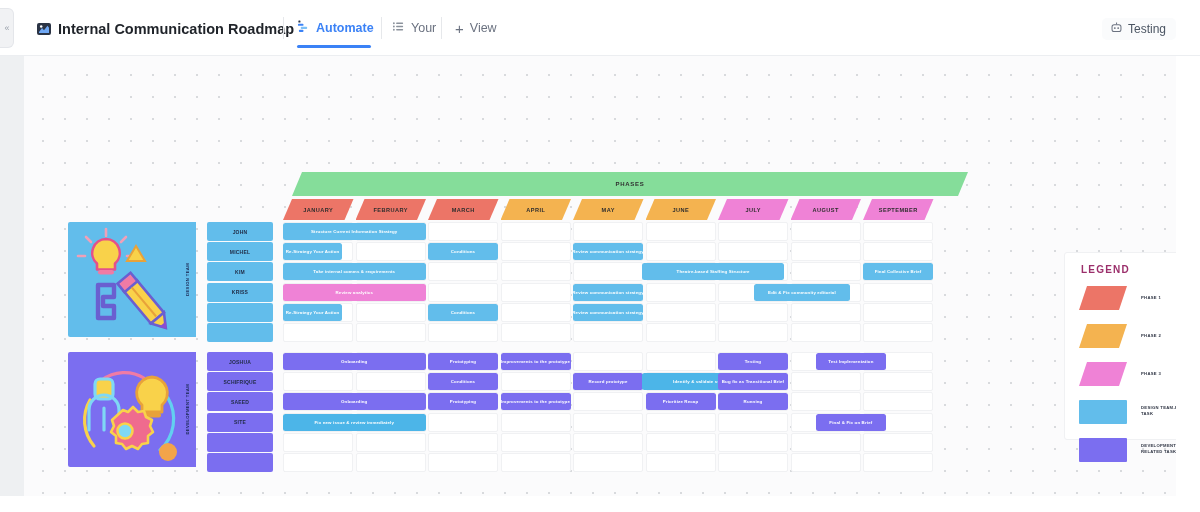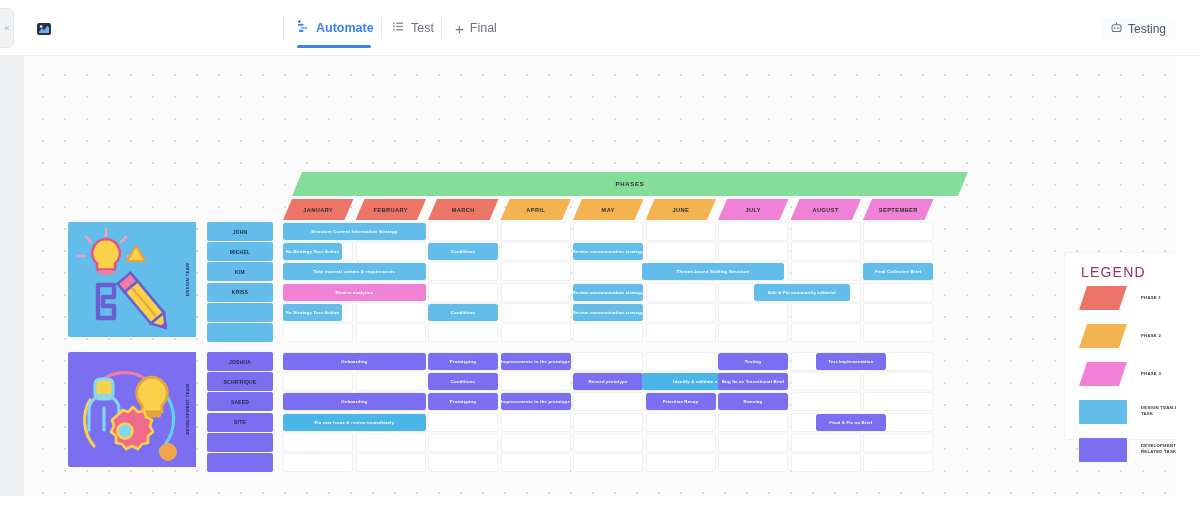--- a/index.html
+++ b/index.html
@@ -119,21 +119,21 @@
     white-space:nowrap; overflow:hidden; padding:0 3px;
   }
 
   
   .legend{
     position:absolute; left:1040px; top:196px; width:124px; height:188px;
     background:#ffffff; border:1px solid #f0f1f3; border-radius:3px;
   }
   .legend-title{
     position:absolute; left:16px; top:11px;
-    font-size:14px; font-weight:400; color:#9b2f6b; letter-spacing:1.2px;
+    font-size:10px; font-weight:700; color:#9b2f6b; letter-spacing:1.2px;
   }
   .legend-row{ position:absolute; left:14px; height:26px; }
   .legend-swatch{
     position:absolute; left:0; top:0; width:48px; height:24px;
   }
   .legend-swatch.para{ clip-path: polygon(8px 0, 100% 0, calc(100% - 8px) 100%, 0 100%); }
   .legend-swatch.rect{ border-radius:1px; }
   .legend-label{
     position:absolute; left:62px; top:0; width:60px;
     font-size:4.2px; font-weight:700; color:#2d3342; letter-spacing:.3px;
@@ -152,20 +152,21 @@
     </div>
 
     <div class="doc-icon">
       <svg width="16" height="16" viewBox="0 0 16 16">
         <rect x="1" y="2" width="14" height="12" rx="2" fill="#2b3445"></rect>
         <path d="M3 11 L6 7 L8 9.2 L11.5 4.8 L13 6.8 L13 12 L3 12 Z" fill="#6fa8f5"></path>
         <circle cx="5.2" cy="5.4" r="1.25" fill="#ffffff"></circle>
       </svg>
     </div>
 
+    <div class="doc-title">Internal Communication Roadmap</div>
 
     <div class="divider-v" style="left:283px;"></div>
 
     <div class="viewtab active" style="left:297px;">
       <span>
         <svg width="13" height="13" viewBox="0 0 14 14">
           <rect x="1" y="4" width="6" height="2.3" rx="1" fill="#3b82f6"></rect>
           <rect x="4" y="7.4" width="7" height="2.3" rx="1" fill="#7cc0f7"></rect>
           <rect x="2" y="10.6" width="5" height="2.3" rx="1" fill="#3b82f6"></rect>
           <rect x="1.5" y="0.6" width="2.2" height="2.2" rx=".6" fill="#2b3445"></rect>
@@ -181,28 +182,28 @@
       <span>
         <svg width="13" height="13" viewBox="0 0 14 14">
           <circle cx="2" cy="3.5" r="1" fill="#8b929c"></circle>
             <rect x="4.4" y="2.8" width="7.6" height="1.5" rx=".7" fill="#8b929c"></rect>
           <circle cx="2" cy="7" r="1" fill="#8b929c"></circle>
             <rect x="4.4" y="6.3" width="7.6" height="1.5" rx=".7" fill="#8b929c"></rect>
           <circle cx="2" cy="10.5" r="1" fill="#8b929c"></circle>
             <rect x="4.4" y="9.8" width="7.6" height="1.5" rx=".7" fill="#8b929c"></rect>
         </svg>
       </span>
-      <span>Test</span>
+      <span>Your</span>
     </div>
 
     <div class="divider-v" style="left:441px;"></div>
 
     <div class="viewtab" style="left:455px;">
       <span style="font-size:15px;line-height:1;color:#6b7280;">+</span>
-      <span>Final</span>
+      <span>View</span>
     </div>
 
     <div class="automate-btn">
       <span>
         <svg width="13" height="13" viewBox="0 0 14 14">
           <rect x="2.2" y="4" width="9.6" height="7.4" rx="2.2" fill="none" stroke="#6b7280" stroke-width="1.1"></rect>
           <circle cx="5.2" cy="7.6" r="1" fill="#6b7280"></circle>
             <circle cx="8.8" cy="7.6" r="1" fill="#6b7280"></circle>
           <rect x="6.5" y="1.4" width="1.1" height="2.4" rx=".5" fill="#6b7280"></rect>
         </svg>

